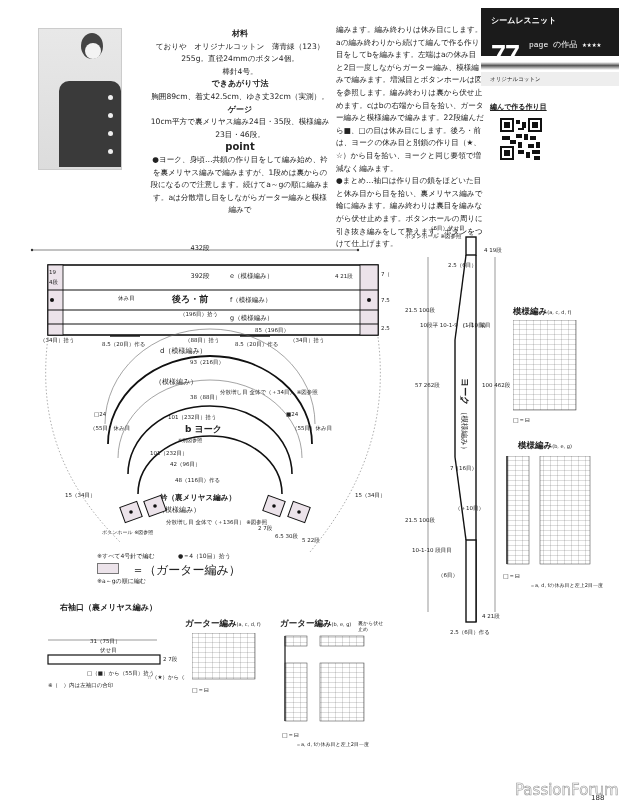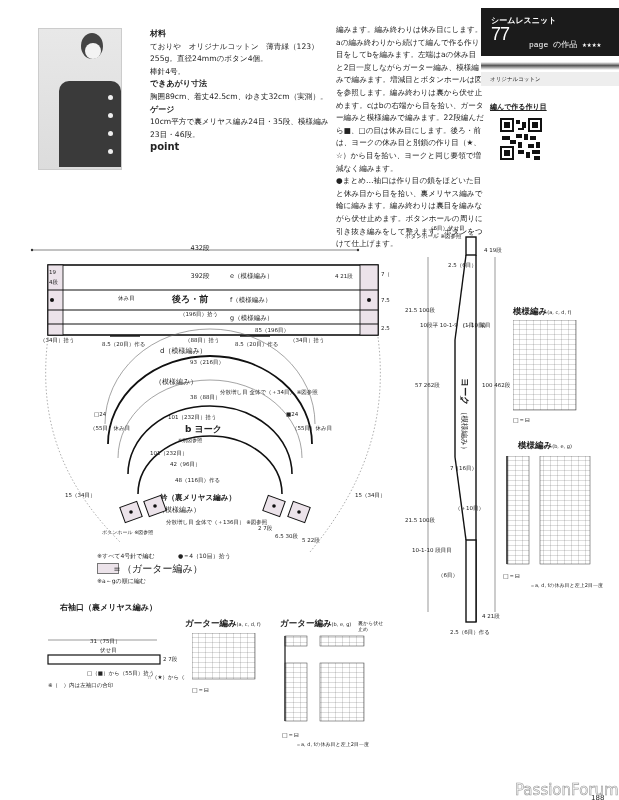--- a/index.html
+++ b/index.html
@@ -6,25 +6,25 @@
   body{width:619px;height:800px;position:relative;overflow:hidden;font-family:"DejaVu Sans",sans-serif;color:#222;}
   .abs{position:absolute;}
   .photo{left:38px;top:28px;width:82px;height:140px;background:linear-gradient(180deg,#e8e8e8 0%,#dcdcdc 100%);border:1px solid #ccc;}
   .photo .head{position:absolute;left:42px;top:4px;width:22px;height:26px;border-radius:50%;background:#444;}
   .photo .face{position:absolute;left:46px;top:14px;width:16px;height:16px;border-radius:50%;background:#f3f3f3;}
   .photo .body{position:absolute;left:20px;top:52px;width:62px;height:86px;background:#3a3a3a;border-radius:10px 10px 0 0;}
   .photo .btn{position:absolute;left:49px;width:5px;height:5px;border-radius:50%;background:#eee;}
   .txt{font-size:7.6px;line-height:12.6px;}
   .txt .h{font-weight:bold;font-size:8px;}
   .txt .pt{font-weight:bold;font-size:10px;}
-  .col1{left:150px;top:28px;width:180px;}
+  .col1{left:150px;top:28px;width:180px;text-align:center;}
   .col2{left:336px;top:24px;width:148px;}
   .header{left:481px;top:8px;width:138px;height:48px;background:#1b1b1b;color:#fff;}
   .header .series{position:absolute;left:10px;top:7px;font-size:8px;font-weight:bold;}
-  .header .num{position:absolute;left:10px;top:16px;font-size:18px;font-family:"Liberation Sans",sans-serif;font-weight:400;letter-spacing:-1px;}
+  .header .num{position:absolute;left:10px;top:32px;font-size:27px;font-family:"Liberation Sans",sans-serif;font-weight:700;letter-spacing:-1px;}
   .header .page{position:absolute;left:48px;top:31px;font-size:8px;font-family:Liberation Mono, monospace;}
   .yarn{left:481px;top:62px;width:138px;height:8px;background:linear-gradient(180deg,#fff 0%,#555 45%,#888 60%,#fff 100%);}
   .yarnlbl{left:481px;top:72px;width:138px;height:14px;background:#eee;font-size:5.5px;line-height:14px;padding-left:9px;box-sizing:border-box;}
   .qrlbl{left:490px;top:102px;font-size:7px;font-weight:bold;text-decoration:underline;}
   .qr{left:500px;top:118px;width:42px;height:42px;}
   svg text{font-family:"DejaVu Sans",sans-serif;}
   .pageno{left:591px;top:765px;font-size:7px;margin-top:29px;}
   .wm{left:515px;top:781px;font-size:15px;color:#fff;-webkit-text-stroke:0.6px #999;font-family:"DejaVu Sans",sans-serif;}
 </style>
 </head>
@@ -43,20 +43,21 @@
 
 <div class="abs txt col1">
   <div class="h">材料</div>
   <div>ておりや　オリジナルコットン　薄青緑（123）255g。直径24mmのボタン4個。</div>
   <div>棒針4号。</div>
   <div class="h">できあがり寸法</div>
   <div>胸囲89cm、着丈42.5cm、ゆき丈32cm（実測）。</div>
   <div class="h">ゲージ</div>
   <div>10cm平方で裏メリヤス編み24目・35段、模様編み23目・46段。</div>
   <div class="pt">point</div>
+  <div>●ヨーク、身頃…共鎖の作り目をして編み始め、衿を裏メリヤス編みで編みますが、1段めは裏からの段になるので注意します。続けてa～gの順に編みます。aは分散増し目をしながらガーター編みと模様編みで</div>
 </div>
 
 <div class="abs txt col2">
   <div>編みます。編み終わりは休み目にします。aの編み終わりから続けて編んで作る作り目をしてbを編みます。左端はaの休み目と2目一度しながらガーター編み、模様編みで編みます。増減目とボタンホールは図を参照します。編み終わりは裏から伏せ止めます。cはbの右端から目を拾い、ガーター編みと模様編みで編みます。22段編んだら■、□の目は休み目にします。後ろ・前は、ヨークの休み目と別鎖の作り目（★、☆）から目を拾い、ヨークと同じ要領で増減なく編みます。</div>
   <div>●まとめ…袖口は作り目の鎖をほどいた目と休み目から目を拾い、裏メリヤス編みで輪に編みます。編み終わりは裏目を編みながら伏せ止めます。ボタンホールの周りに引き抜き編みをして整えます。ボタンをつけて仕上げます。</div>
 </div>
 
 <div class="abs header">
   <div class="series">シームレスニット</div>
   <div class="num">77</div>
@@ -175,21 +176,21 @@
     <path d="M18 95 C10 160 20 230 90 300" fill="none" stroke="#777" stroke-dasharray="1.5 2" stroke-width="0.6"></path>
     <path d="M348 95 C356 160 346 230 280 310" fill="none" stroke="#777" stroke-dasharray="1.5 2" stroke-width="0.6"></path>
   </g>
 </svg>
 
 <div class="abs" style="left:97px;top:552px;font-size:6px">
   <div>※すべて4号針で編む</div>
 </div>
 <div class="abs" style="left:178px;top:552px;font-size:6px">●＝4（10目）拾う</div>
 <div class="abs" style="left:97px;top:563px;width:20px;height:9px;background:#ece3ea;border:1px solid #777"></div>
-<div class="abs" style="left:112px;top:562px;font-size:10px">＝（ガーター編み）</div>
+<div class="abs" style="left:132px;top:562px;font-size:12px">＝（ガーター編み）</div>
 <div class="abs" style="left:97px;top:577px;font-size:6px">※a～gの順に編む</div>
 
 <svg class="abs" style="left:400px;top:222px" width="110" height="430" viewBox="0 0 110 430">
   <g font-size="5.5" fill="#222">
     <text x="28" y="8">（6目）伏せ目</text>
     <text x="5" y="16">ボタンホール ※図参照</text>
     <rect x="66" y="15" width="10" height="18" fill="#fff" stroke="#111" stroke-width="1.4"></rect>
     <line x1="76" y1="33" x2="76" y2="400" stroke="#111" stroke-width="1.4"></line>
     <line x1="66" y1="33" x2="55" y2="118" stroke="#111" stroke-width="1.4"></line>
     <line x1="55" y1="118" x2="55" y2="235" stroke="#111" stroke-width="1.4"></line>

